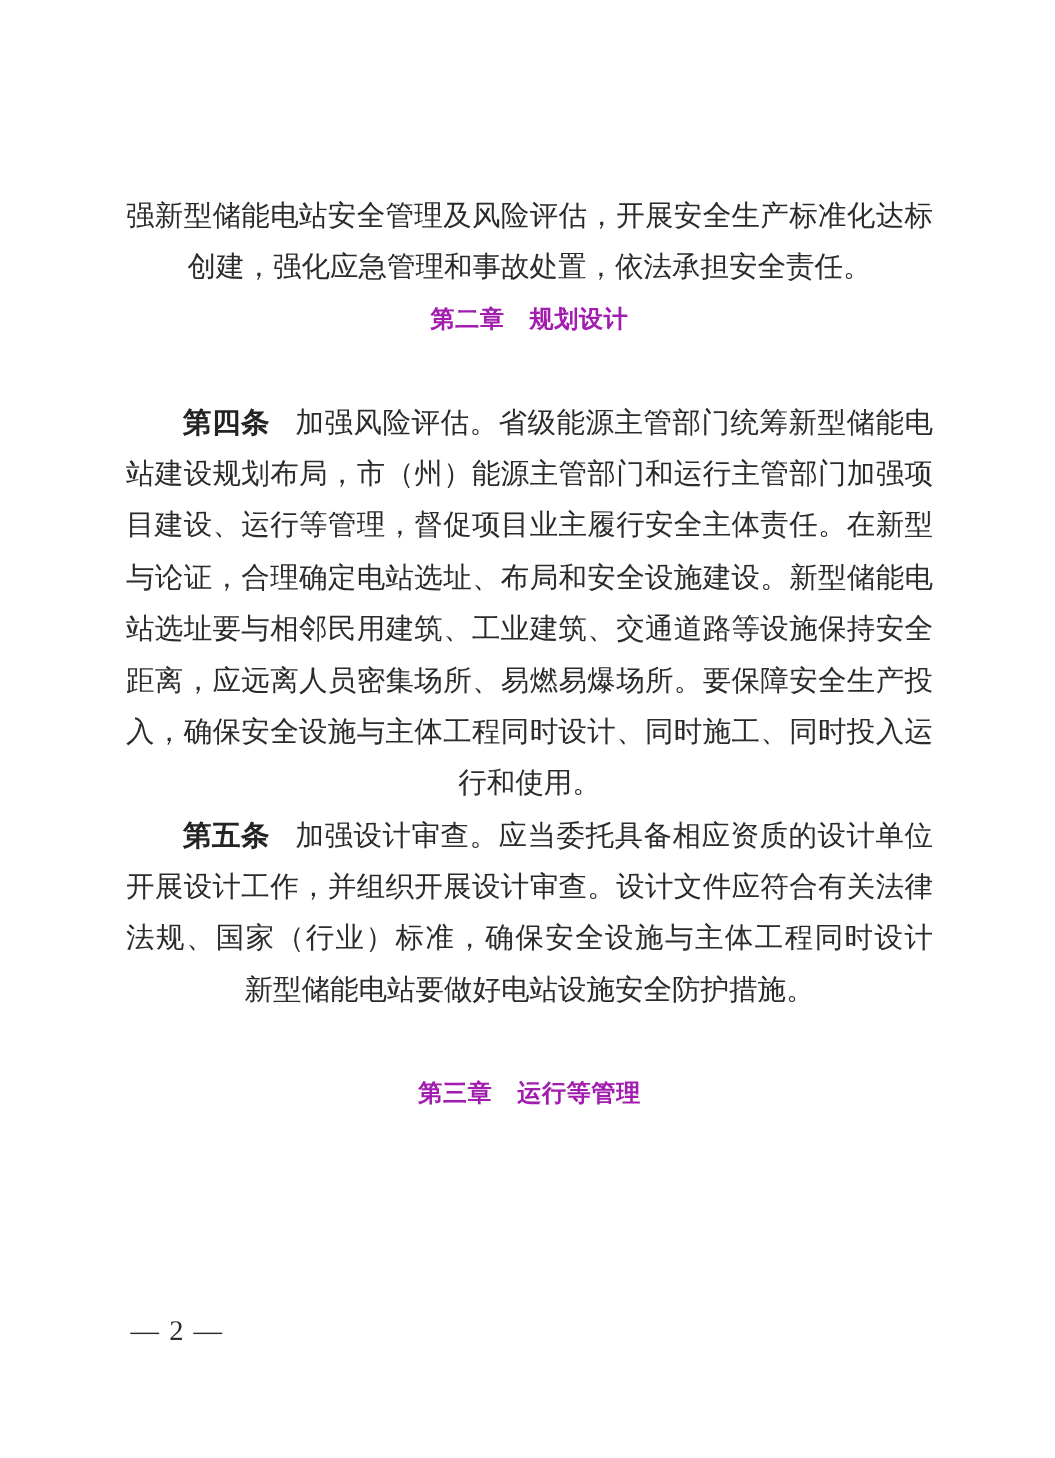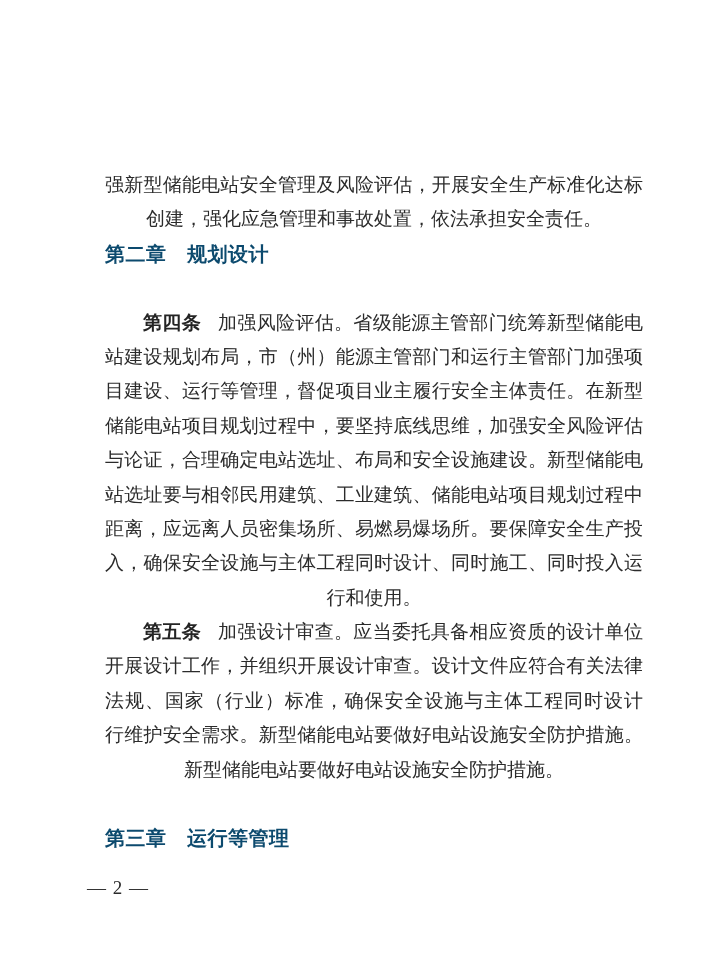--- a/index.html
+++ b/index.html
@@ -11,24 +11,23 @@
     position: relative;
     width: 703px;
     height: 972px;
     background: #ffffff;
     overflow: hidden;
     font-family: "Liberation Serif", "DejaVu Serif", serif;
     color: #2b2b2b;
   }
   .page-body {
     position: absolute;
-    left: 105px;
+    left: 84px;
     top: 128px;
     width: 538px;
-    margin-top: 40px;
   }
   .line {
     height: 34.4px;
     line-height: 34.4px;
     font-size: 19px;
     text-align: center;
     overflow: visible;
   }
   .line.fill {
     text-align: justify;
@@ -39,25 +38,25 @@
     width: 500px;
   }
   .art-label {
     font-weight: bold;
     margin-right: 17px;
     color: #242424;
   }
   .chapter {
     height: 34.4px;
     line-height: 34.4px;
-    font-size: 20px;
+    font-size: 16px;
     font-weight: bold;
-    text-align: left;
+    text-align: center;
     letter-spacing: 0.5px;
-    color: #0c4a6e;
+    color: #a21caf;
     font-family: "Liberation Sans", "DejaVu Sans", sans-serif;
   }
   .blank {
     height: 34.4px;
   }
   .page-number {
     position: absolute;
     left: 87px;
     top: 876px;
     height: 24px;
@@ -72,28 +71,26 @@
 
 <div class="page">
   <div class="page-body">
       <div class="line fill"><span>强新型储能电站安全管理及风险评估，开展安全生产标准化达标</span></div>
       <div class="line"><span>创建，强化应急管理和事故处置，依法承担安全责任。</span></div>
       <div class="chapter">第二章　规划设计</div>
       <div class="blank"></div>
       <div class="line fill indent"><span class="art-label">第四条</span><span>加强风险评估。省级能源主管部门统筹新型储能电</span></div>
       <div class="line fill"><span>站建设规划布局，市（州）能源主管部门和运行主管部门加强项</span></div>
       <div class="line fill"><span>目建设、运行等管理，督促项目业主履行安全主体责任。在新型</span></div>
-      <div class="line fill"><span>储能电站项目规划过程中，要坚持底线思维，加强安全风险评估</span></div>
       <div class="line fill"><span>与论证，合理确定电站选址、布局和安全设施建设。新型储能电</span></div>
-      <div class="line fill"><span>站选址要与相邻民用建筑、工业建筑、储能电站项目规划过程中</span></div>
+      <div class="line fill"><span>站选址要与相邻民用建筑、工业建筑、交通道路等设施保持安全</span></div>
       <div class="line fill"><span>距离，应远离人员密集场所、易燃易爆场所。要保障安全生产投</span></div>
       <div class="line fill"><span>入，确保安全设施与主体工程同时设计、同时施工、同时投入运</span></div>
       <div class="line"><span>行和使用。</span></div>
       <div class="line fill indent"><span class="art-label">第五条</span><span>加强设计审查。应当委托具备相应资质的设计单位</span></div>
       <div class="line fill"><span>开展设计工作，并组织开展设计审查。设计文件应符合有关法律</span></div>
       <div class="line fill"><span>法规、国家（行业）标准，确保安全设施与主体工程同时设计</span></div>
-      <div class="line fill"><span>行维护安全需求。新型储能电站要做好电站设施安全防护措施。</span></div>
       <div class="line"><span>新型储能电站要做好电站设施安全防护措施。</span></div>
       <div class="blank"></div>
       <div class="chapter">第三章　运行等管理</div>
     </div>
   <div class="page-number">— 2 —</div>
 </div>
 
 </body></html>

